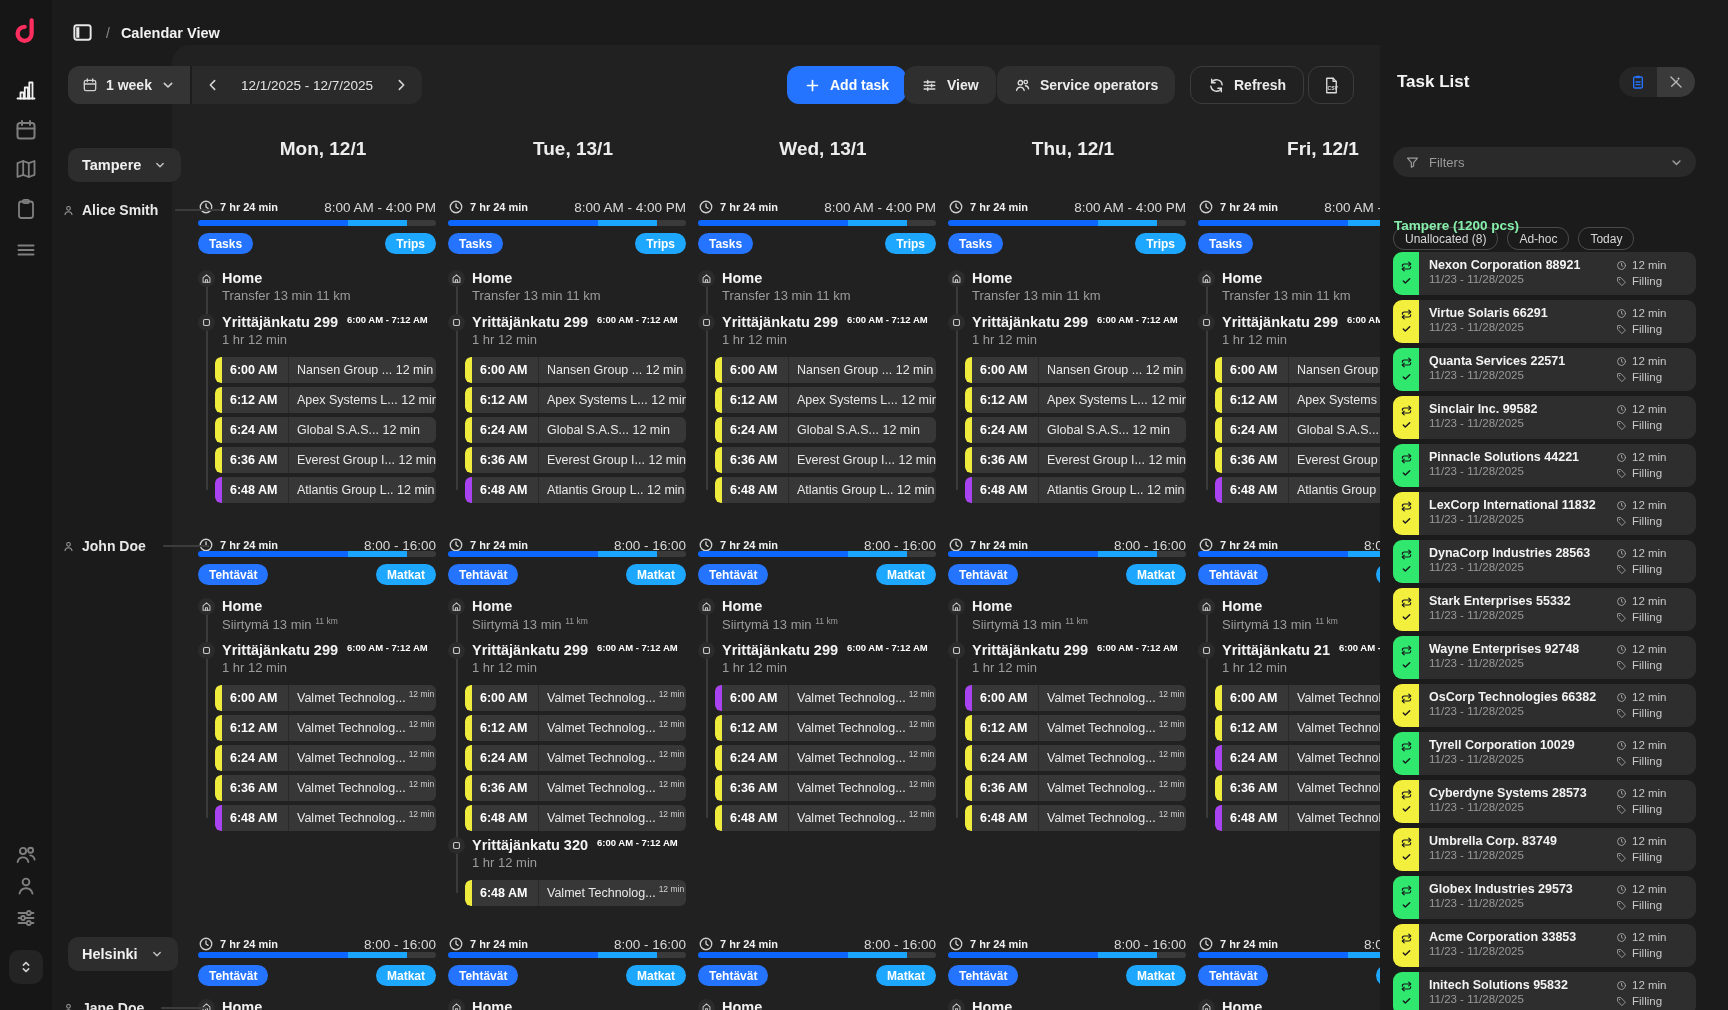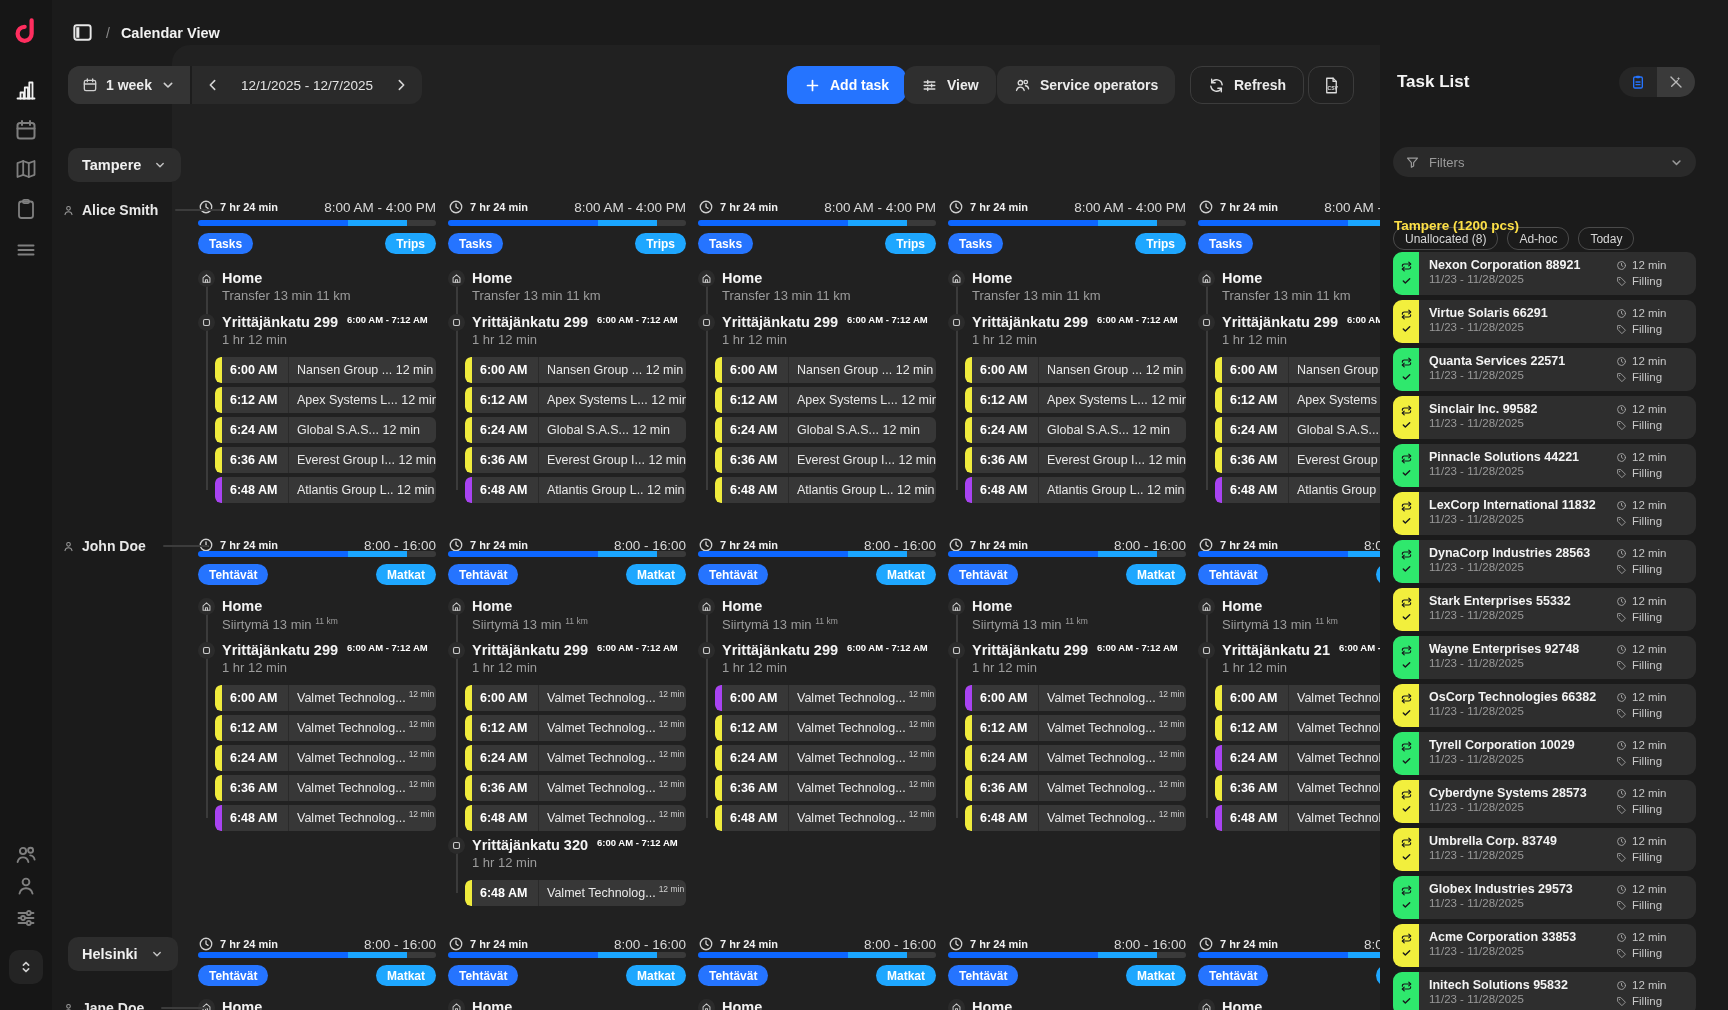--- a/index.html
+++ b/index.html
@@ -96,21 +96,21 @@
        display:flex;align-items:center;gap:9px;padding:0 12px;color:#9a9a9a;}
   .tl-input .ic{width:15px;height:15px;flex:none;}
   .tl-input input{background:transparent;border:none;outline:none;color:#cfcfcf;font-size:13px;width:100%;
        font-family:"Liberation Sans",sans-serif;}
   .tl-input input::placeholder{color:#9a9a9a;}
   .tl-filters{cursor:pointer;font-size:13px;}
   .tl-filters .lbl{flex:1;}
   .tl-chips{position:absolute;left:4px;top:183px;display:flex;gap:9px;margin-top:44px;}
   .fchip{height:21px;padding:0 11px;border:1px solid #4a4a4a;border-radius:11px;font-size:12px;color:#d8d8d8;
        display:inline-flex;align-items:center;cursor:pointer;white-space:nowrap;}
-  .tl-section{position:absolute;left:5px;top:218px;font-size:13.5px;font-weight:700;color:#fde047;}
+  .tl-section{position:absolute;left:5px;top:218px;font-size:13.5px;font-weight:700;color:#86efac;}
   .tl-cards{position:absolute;left:4px;right:32px;top:252px;bottom:-20px;display:flex;flex-direction:column;
        gap:5px;overflow:hidden;}
   .tcard{display:flex;height:43px;flex:none;border-radius:9px;background:#2e2e2e;overflow:hidden;cursor:pointer;}
   .tc-tab{width:26px;flex:none;display:flex;flex-direction:column;align-items:center;justify-content:center;
        gap:3px;color:#17171c;}
   .tc-tab .ic{width:11px;height:11px;}
   .tc-body{flex:1;padding:6px 6px 0 10px;min-width:0;}
   .tc-title{font-size:12.5px;font-weight:700;color:#f3f3f3;white-space:nowrap;overflow:hidden;}
   .tc-date{font-size:11.5px;color:#9a9a9a;margin-top:1px;white-space:nowrap;}
   .tc-meta{width:72px;flex:none;padding:7px 8px 0 0;display:flex;flex-direction:column;gap:4px;}
@@ -328,20 +328,27 @@
             <circle cx="12" cy="8" r="3.4"></circle>
             <path d="M5.5 19.6c.8-3.5 3.3-5.3 6.5-5.3s5.7 1.8 6.5 5.3"></path>
           </svg>
         </span>
         <span>Jane Doe</span>
         <span class="pdash"></span>
       </div>
     </div>
 
   <div class="cal-vp" id="cal-vp">
+      <div class="day-headers">
+        <div class="day-h">Mon, 12/1</div>
+        <div class="day-h">Tue, 13/1</div>
+        <div class="day-h">Wed, 13/1</div>
+        <div class="day-h">Thu, 12/1</div>
+        <div class="day-h">Fri, 12/1</div>
+      </div>
       <div class="prow" style="top:64px;height:336px">
         <div class="pcell">
           <div class="cellhead" style="top:5px">
             <span class="ch-dur"><span class="ic">
                 <svg viewBox="0 0 24 24" fill="none" stroke="currentColor" stroke-width="2" stroke-linecap="round" stroke-linejoin="round">
                   <circle cx="12" cy="12" r="8.6"></circle>
                   <path d="M12 7.2V12l3.1 2"></path>
                 </svg>
               </span>7 hr 24 min</span>
             <span class="ch-time">8:00 AM - 4:00 PM</span>

